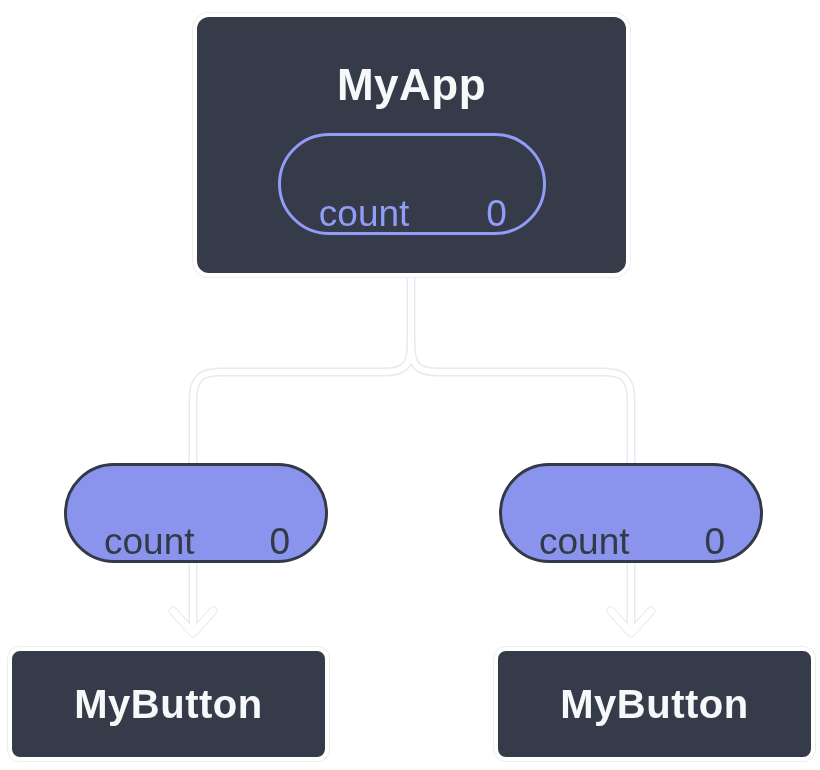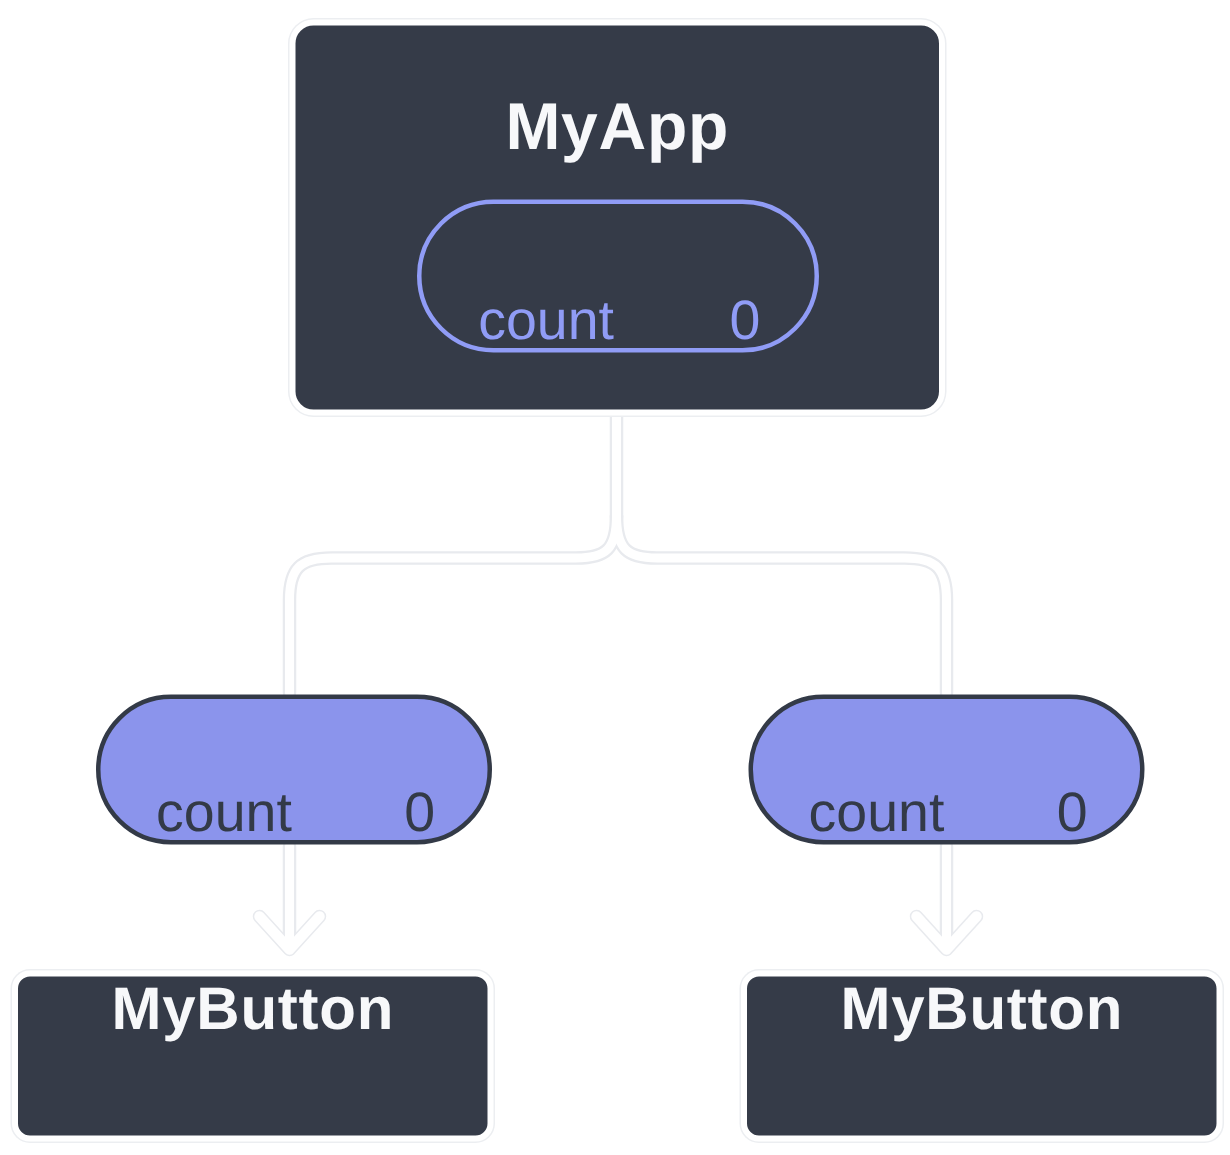--- a/index.html
+++ b/index.html
@@ -78,20 +78,21 @@
     background: #8B94EC;
   }
   .pill-left  { left: 64px;  top: 463px; }
   .pill-right { left: 499px; top: 463px; }
   .leaf-node {
     width: 321px; height: 114px;
     border: 4px solid #ffffff;
     border-radius: 12px;
     box-shadow: 0 0 0 1px #eceef1;
     display: flex;
+    align-items: center;
     justify-content: center;
   }
   .leaf-left  { left: 8px;   top: 647px; }
   .leaf-right { left: 494px; top: 647px; }
   .leaf-title {
     color: #F7F8FA;
     font-size: 40px;
     font-weight: 700;
     letter-spacing: 0.5px;
   }

